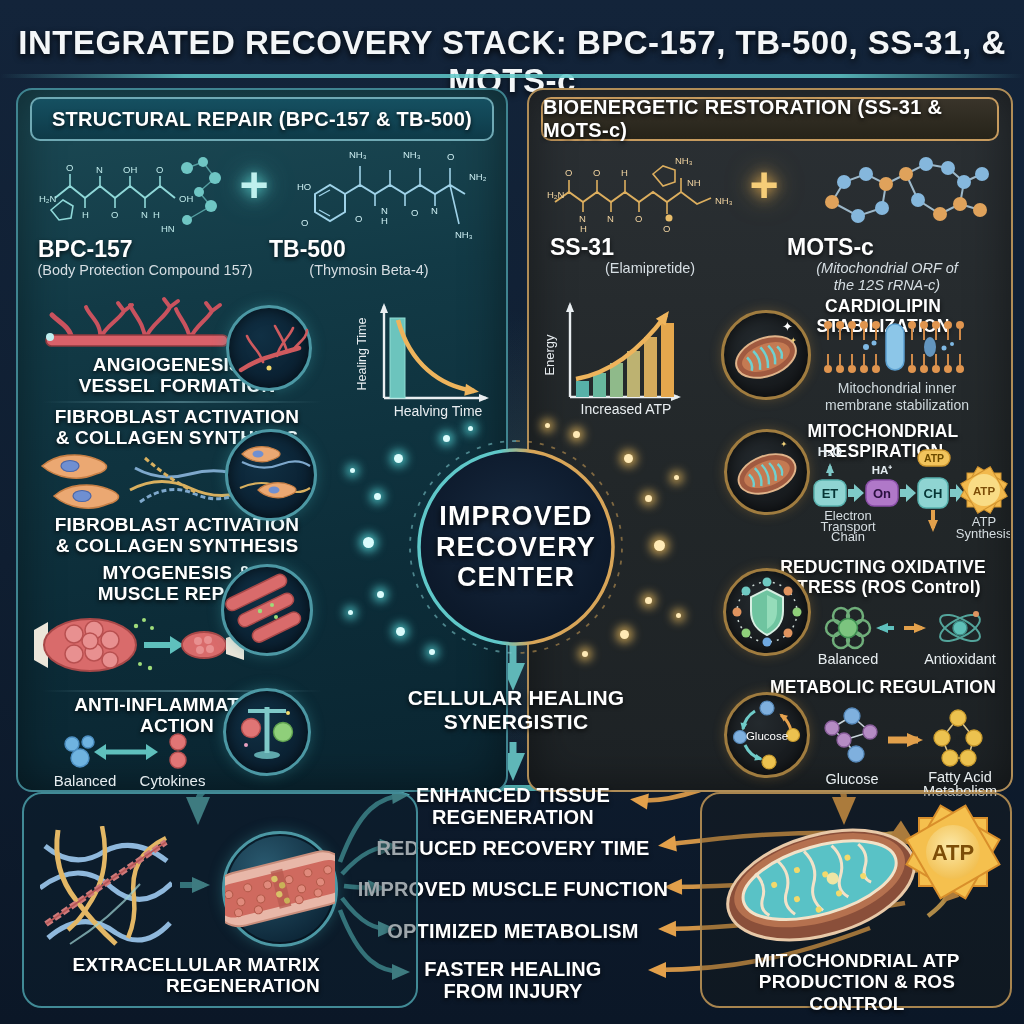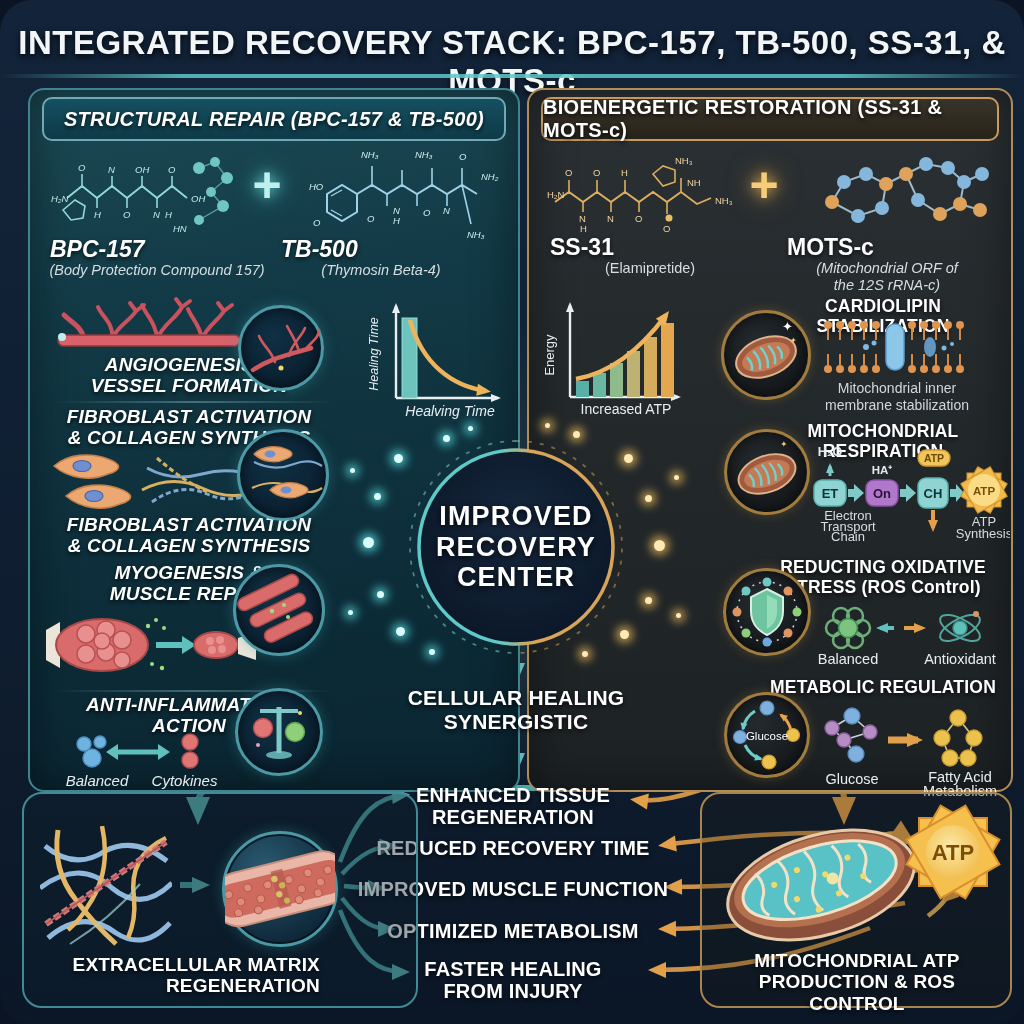--- a/index.html
+++ b/index.html
@@ -1,21 +1,21 @@
 <!DOCTYPE html>
 <html><head>
 <meta charset="utf-8">
 <style>
   html,body{margin:0;padding:0;background:#0a1422;}
   .scene{position:relative;width:1024px;height:1024px;overflow:hidden;
     font-family:"Liberation Sans",sans-serif;color:#fff;
     background:
       radial-gradient(420px 360px at 44% 54%, rgba(44,160,170,.14), rgba(0,0,0,0) 70%),
       radial-gradient(420px 360px at 60% 54%, rgba(225,165,70,.12), rgba(0,0,0,0) 70%),
-      linear-gradient(180deg,#13243a 0%,#0f1e31 55%,#0b1727 100%); border-radius: 32px;}
+      linear-gradient(180deg,#13243a 0%,#0f1e31 55%,#0b1727 100%);}
   .abs{position:absolute;}
   .ttl{width:1024px;text-align:center;font-size:33px;font-weight:bold;letter-spacing:.5px;
     color:#f3f6f8;text-shadow:0 3px 6px rgba(0,0,0,.85);}
   .rule{height:4px;border-radius:2px;
     background:linear-gradient(90deg,rgba(95,200,201,0),rgba(95,200,201,.85) 18%,rgba(95,200,201,.85) 82%,rgba(95,200,201,0));}
   .panel{position:absolute;border-radius:16px;box-shadow:inset 0 0 46px rgba(0,0,0,.45);}
   .panel.lp{background:linear-gradient(172deg,#1c4a55 0%,#123a46 30%,#0c2c38 72%,#0a2531 100%);
     border:2.5px solid #3f8490;}
   .panel.rp{background:linear-gradient(180deg,#2b3034 0%,#222729 55%,#1d2225 100%);
     border:2.5px solid #b08d57;}
@@ -124,21 +124,21 @@
     <path d="M700,790 C670,800 652,802 636,800" stroke="#cf9347" stroke-width="4.5" fill="none" marker-end="url(#mO)"></path>
     <path d="M900,835 C800,828 720,838 664,845" stroke="#cf9347" stroke-width="4.5" fill="none" marker-end="url(#mO)"></path>
     <path d="M935,868 C850,880 740,886 670,887" stroke="#cf9347" stroke-width="4.5" fill="none" marker-end="url(#mO)"></path>
     <path d="M905,903 C820,918 740,928 664,929" stroke="#cf9347" stroke-width="4.5" fill="none" marker-end="url(#mO)"></path>
     <path d="M870,928 C790,958 730,970 654,970" stroke="#cf9347" stroke-width="4.5" fill="none" marker-end="url(#mO)"></path>
 
     <path d="M855,872 C872,838 888,826 908,840" stroke="#e6b45c" stroke-width="6" fill="none" stroke-linecap="round" marker-end="url(#mOb)"></path>
     <path d="M928,916 C944,904 950,894 948,888" stroke="#e6b45c" stroke-width="4.5" fill="none" marker-end="url(#mO)"></path>
   </svg>
 
-  <div class="panel lp" style="left:28px;top:88px;width:488px;height:700px;font-style:italic;">
+  <div class="panel lp" style="left:16px;top:88px;width:488px;height:700px;">
     <div class="phead lh" style="left:12px;top:7px;width:460px;height:40px;">STRUCTURAL REPAIR (BPC-157 &amp; TB-500)</div>
 
     <svg class="abs" style="left:19px;top:60px;" width="205" height="88" viewBox="0 0 205 88">
       <path d="M18,48 L33,36 L48,48 L63,36 L78,48 L93,36 L108,48 L123,36 L138,48" stroke="#8fd8d8" stroke-width="2" fill="none"></path>
       <path d="M33,36 V24 M63,36 V26 M93,36 V26 M123,36 V26 M48,48 V58 M78,48 V58 M108,48 V58" stroke="#8fd8d8" stroke-width="1.6"></path>
       <path d="M14,60 l8,10 l12,-2 l2,-12 l-10,-6 z" stroke="#8fd8d8" stroke-width="1.6" fill="none"></path>
       <circle cx="150" cy="18" r="6" fill="#6fc6c4"></circle>
         <circle cx="166" cy="12" r="5" fill="#6fc6c4"></circle>
       <circle cx="178" cy="28" r="6" fill="#6fc6c4"></circle>
         <circle cx="162" cy="42" r="5" fill="#6fc6c4"></circle>

